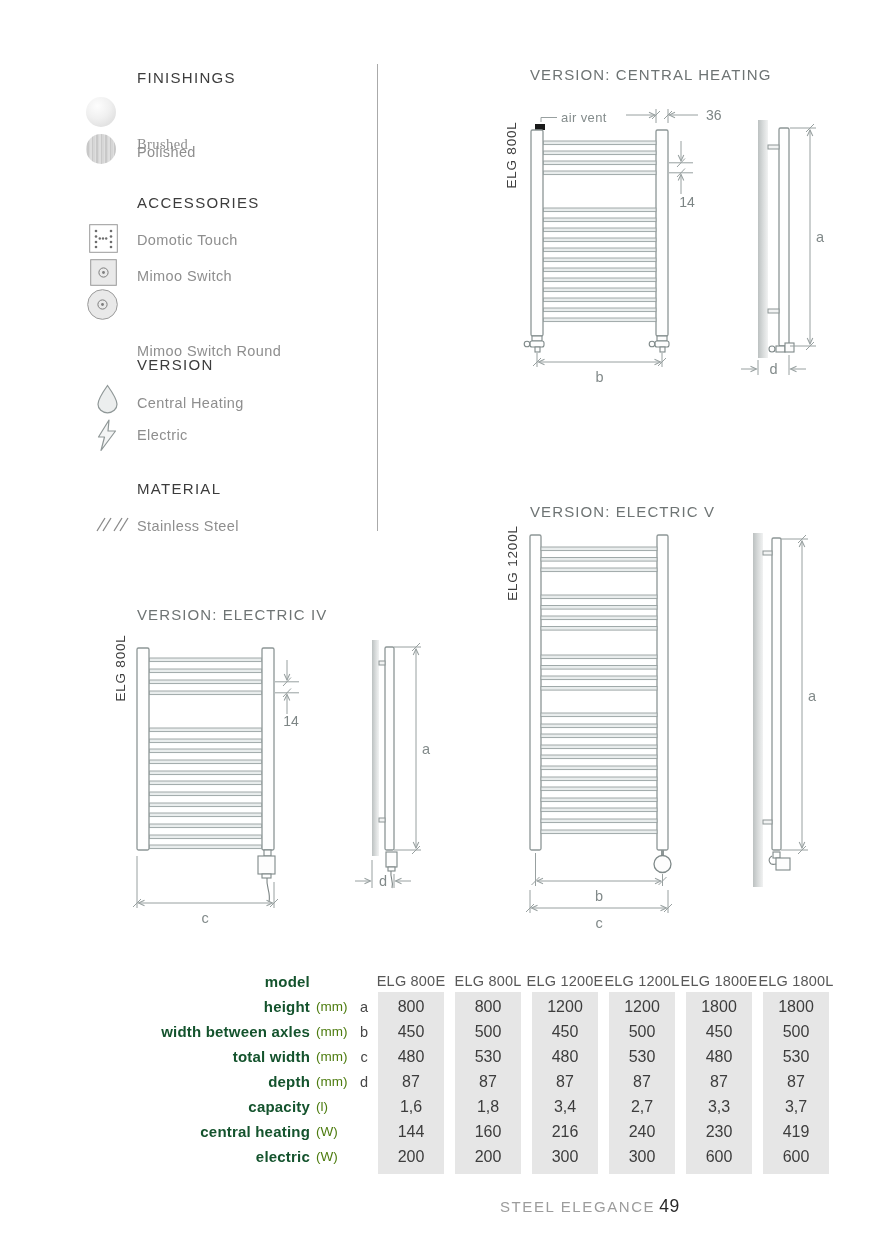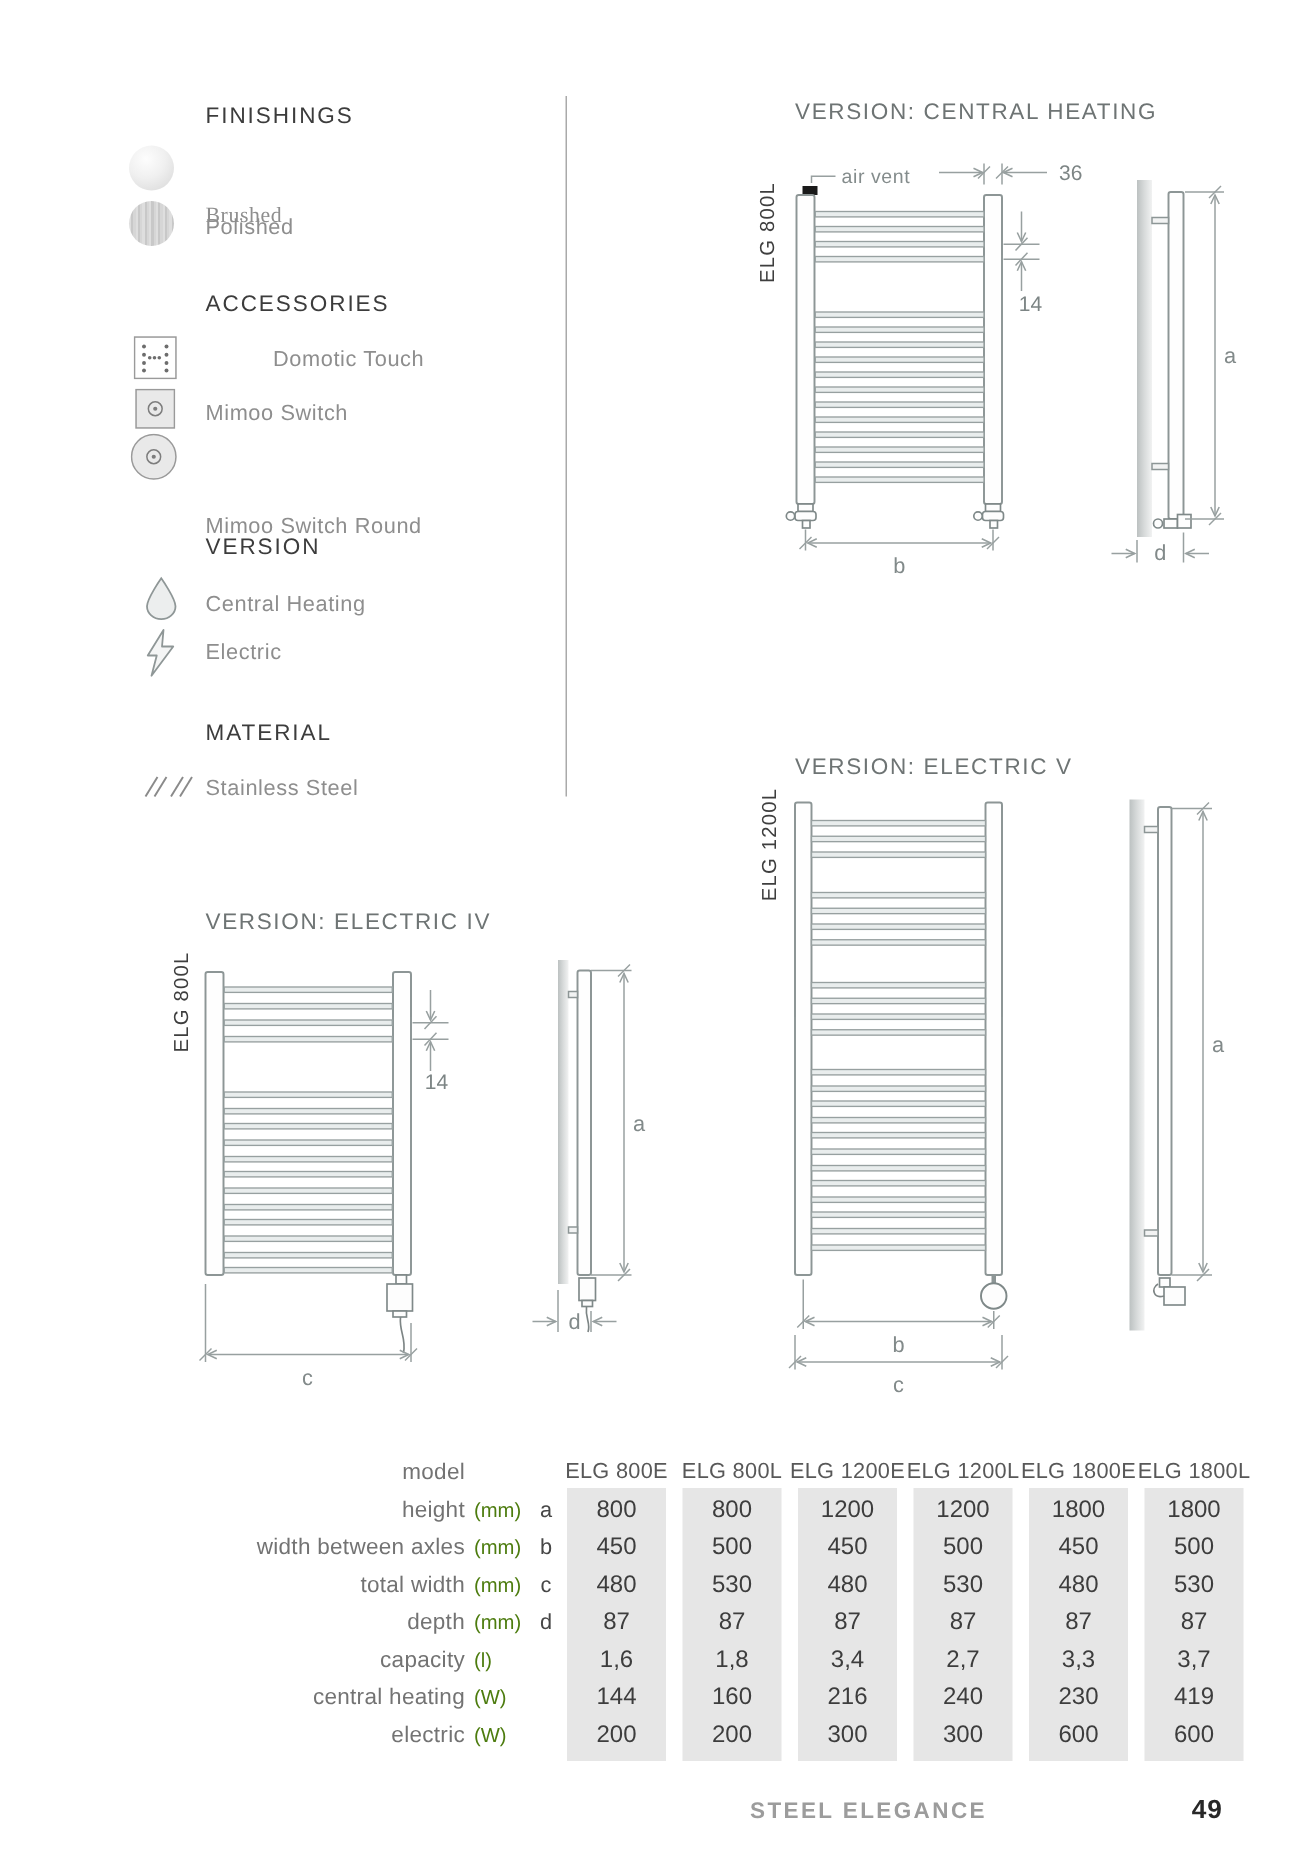--- a/index.html
+++ b/index.html
@@ -16,28 +16,28 @@
     background:radial-gradient(circle at 38% 30%, #fdfdfd 0%, #f0f0f0 45%, #e2e2e2 75%, #d8d8d8 100%); }
   .circle-brushed { width:30px; height:30px; border-radius:50%;
     background:repeating-linear-gradient(90deg,#dedede 0 1.5px,#c8c8c8 1.5px 3px,#d6d6d6 3px 4.5px); }
   .divider-v { width:1px; background:#aaaaaa; }
 
   
   .stripe { background:#e6e6e6; width:66px; height:182px; top:992px; }
   .spec-table { display:grid; grid-template-columns:182px 40px 28px repeat(6,77px);
                 grid-template-rows:26px repeat(7,25px); }
   .spec-table div { display:flex; align-items:center; }
-  .c-label  { justify-content:flex-end; font-size:15px; color:#737373; letter-spacing:0.2px; white-space:nowrap; }
+  .c-label  { justify-content:flex-end; font-size:15px; color:#14532d; letter-spacing:0.2px; white-space:nowrap;font-weight:bold; }
   .c-unit   { justify-content:flex-start; padding-left:6px; font-size:13.5px; color:#4d7c0f; }
   .c-letter { justify-content:center; font-size:14.5px; color:#474747; }
   .c-val    { justify-content:center; padding-right:11px; font-size:16px; color:#3d3d3d; box-sizing:border-box; }
   .c-head   { justify-content:center; padding-right:11px; font-size:14.5px; color:#585858; letter-spacing:0.2px; box-sizing:border-box; white-space:nowrap; }
 
   
-  .footer { display:flex; justify-content:space-between; align-items:baseline; gap:14px;font-weight:bold; }
+  .footer { display:flex; justify-content:flex-start; align-items:baseline; gap:4px; }
   .footer-brand { font-size:15px; color:#9c9c9c; letter-spacing:1.6px; }
   .footer-page { font-size:17.5px; color:#282828; letter-spacing:0.5px; }
 
   
   svg text { font-family:"Liberation Sans", sans-serif; }
   .tube   { fill:#fefefe; stroke:#8d9696; stroke-width:1.3; }
   .rung   { fill:#e9eded; stroke:#97a0a0; stroke-width:0.9; }
   .dim    { stroke:#98a0a0; stroke-width:1; fill:none; }
   .tick   { stroke:#98a0a0; stroke-width:1; }
   .bracket{ fill:#f2f3f3; stroke:#8d9696; stroke-width:1; }
@@ -70,21 +70,21 @@
       <circle cx="7" cy="23" r="1.3"></circle>
     <circle cx="22" cy="7" r="1.3"></circle>
       <circle cx="22" cy="12.5" r="1.3"></circle>
       <circle cx="22" cy="18" r="1.3"></circle>
       <circle cx="22" cy="23" r="1.3"></circle>
     <circle cx="10.8" cy="14.5" r="1.2"></circle>
       <circle cx="14" cy="14.5" r="1.2"></circle>
       <circle cx="17.2" cy="14.5" r="1.2"></circle>
   </g>
 </svg>
-<div class="abs legend-label" style="left:137px; top:232px;margin-left:45px;">Domotic Touch</div>
+<div class="abs legend-label" style="left:137px; top:232px;">Domotic Touch</div>
 
 <svg class="abs" style="left:90px; top:259px;" width="27" height="27" viewBox="0 0 27 27">
   <rect x="0.7" y="0.7" width="25.6" height="25.6" fill="#e9e9e9" stroke="#9a9a9a" stroke-width="1"></rect>
   <circle cx="13.5" cy="13.5" r="4.6" fill="none" stroke="#7d7d7d" stroke-width="1"></circle>
   <circle cx="13.5" cy="13.5" r="1.4" fill="#7d7d7d"></circle>
 </svg>
 <div class="abs legend-label" style="left:137px; top:268px;">Mimoo Switch</div>
 
 <svg class="abs" style="left:87px; top:289px;" width="31" height="31" viewBox="0 0 31 31">
   <circle cx="15.5" cy="15.5" r="14.8" fill="#e9e9e9" stroke="#9a9a9a" stroke-width="1"></circle>

